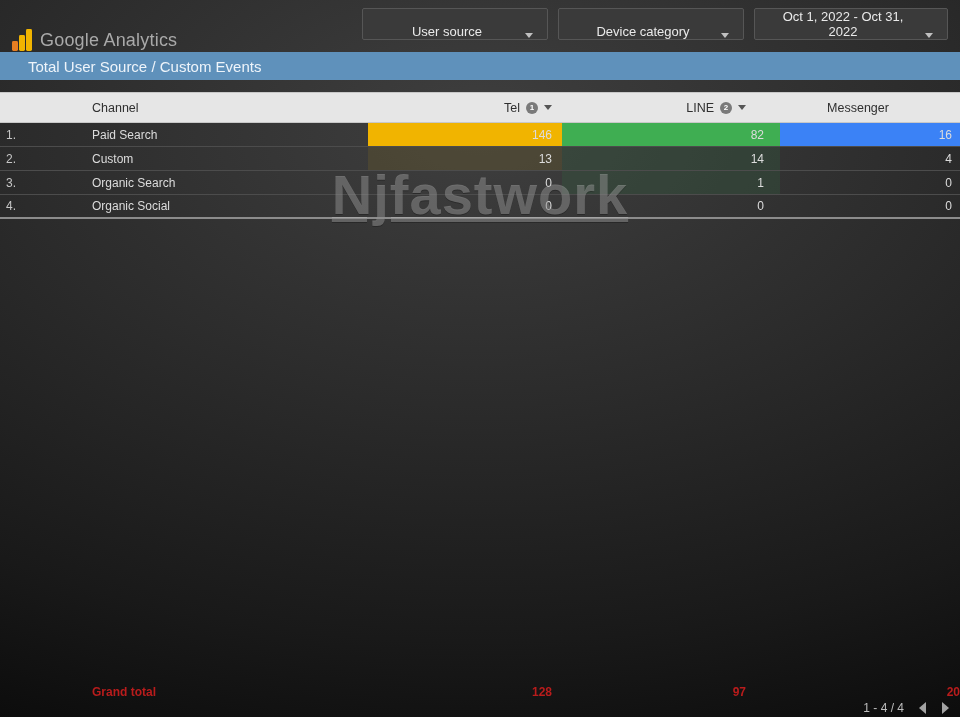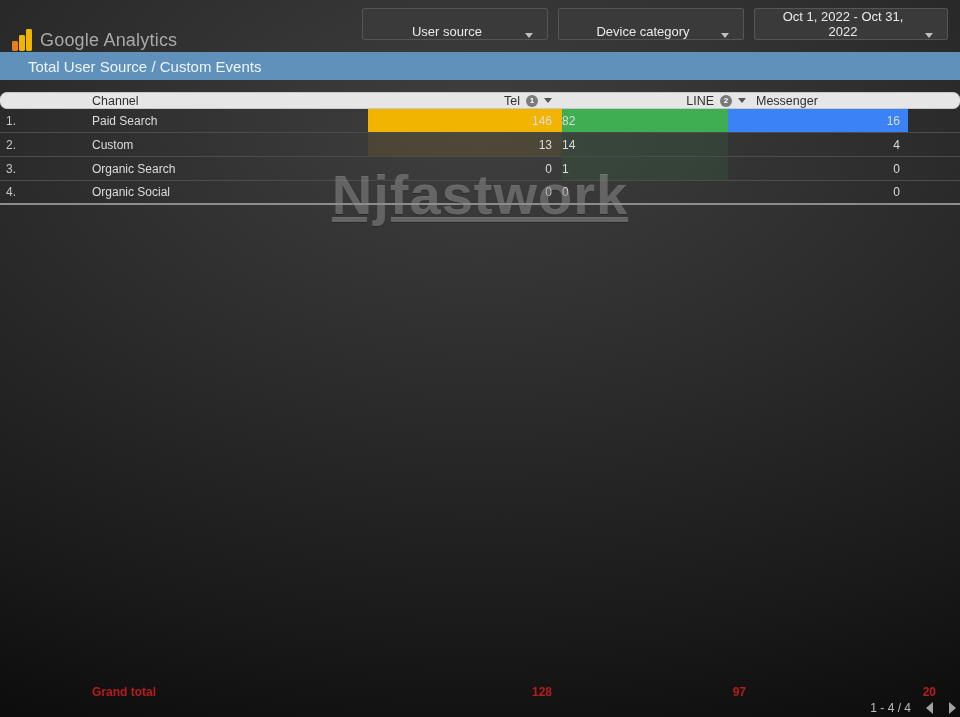--- a/index.html
+++ b/index.html
@@ -57,35 +57,34 @@
     align-items: center;
     padding: 0 4px 0 28px;
     color: #eef4fa;
     font-size: 15px;
     margin-top: 4px;
   }
 
   
   .tablewrap { margin-top: 12px; }
   .thead {
-    height: 17px;
+    height: 31px;
     background: #e6e6e6;
     display: flex;
     align-items: center;
     color: #2f2f2f;
     font-size: 12.5px;
     border-top: 1px solid #c8c8c8;
     border-bottom: 1px solid #c8c8c8;
-    border-radius: 7px;
   }
   .col-idx  { width: 92px;  padding-left: 6px; }
   .col-ch   { width: 276px; }
   .col-tel  { width: 194px; text-align: right; padding-right: 10px; display:flex; justify-content:flex-end; align-items:center; gap:6px;}
   .col-line { width: 194px; text-align: right; padding-right: 10px; display:flex; justify-content:flex-end; align-items:center; gap:6px;}
-  .col-msgr { width: 204px; text-align: left; padding-right: 24px; }
+  .col-msgr { width: 204px; text-align: center; padding-right: 0; }
 
   .thead .col-ch   { font-weight: 500; }
   .thead .col-msgr { font-weight: 500; }
 
   .hdrmetric { display:flex; align-items:center; gap:6px; cursor:pointer; }
   .circle {
     width: 12px; height: 12px; border-radius: 50%;
     background: #7a7a7a; color: #fff; font-size: 8px; font-weight: 700;
     display:flex; align-items:center; justify-content:center;
     line-height: 1;
@@ -97,21 +96,21 @@
     align-items: stretch;
     border-bottom: 1px solid #4c4c4c;
     font-size: 12px;
     color: #dcdcdc;
   }
   .trow:last-child { border-bottom: 2px solid #8c8c8c; }
   .cell { display:flex; align-items:center; }
   .cell.idx  { width: 92px;  padding-left: 6px; color:#c7c7c7; }
   .cell.ch   { width: 276px; }
   .cell.tel  { width: 194px; justify-content:flex-end; padding-right: 10px; position:relative; }
-  .cell.line { width: 166px; padding-right: 16px; position:relative; }
+  .cell.line { width: 218px; justify-content:flex-end; padding-right: 16px; position:relative; }
   .cell.msgr { width: 180px; justify-content:flex-end; padding-right: 8px;  position:relative;border-radius:6px; }
   .cell .val { position: relative; z-index: 2; }
   .barfill { position:absolute; inset:0; z-index:1; }
 
   
   .footer {
     position: absolute;
     left: 0; right: 0; bottom: 12px;
     height: 26px;
     display: flex;
@@ -119,21 +118,21 @@
     font-size: 12px;
     color: #b91c1c;
     font-weight: 700;
   }
   .footer .col-idx { }
   .footer .col-ch  { }
   .footer .col-tel, .footer .col-line, .footer .col-msgr { justify-content:flex-end; display:flex; }
 
   .pagerbar {
     position: absolute;
-    right: 3px; bottom: 4px;
+    right: 10px; bottom: 4px;
     display: flex; align-items: center; gap: 14px;
     color: #bdbdbd; font-size: 12px;
   }
   .pagerbar .arrow { cursor:pointer; opacity:.85; }
 
   
   .watermark {
     position: absolute;
     left: 50%; top: 162px;
     transform: translateX(-50%);

